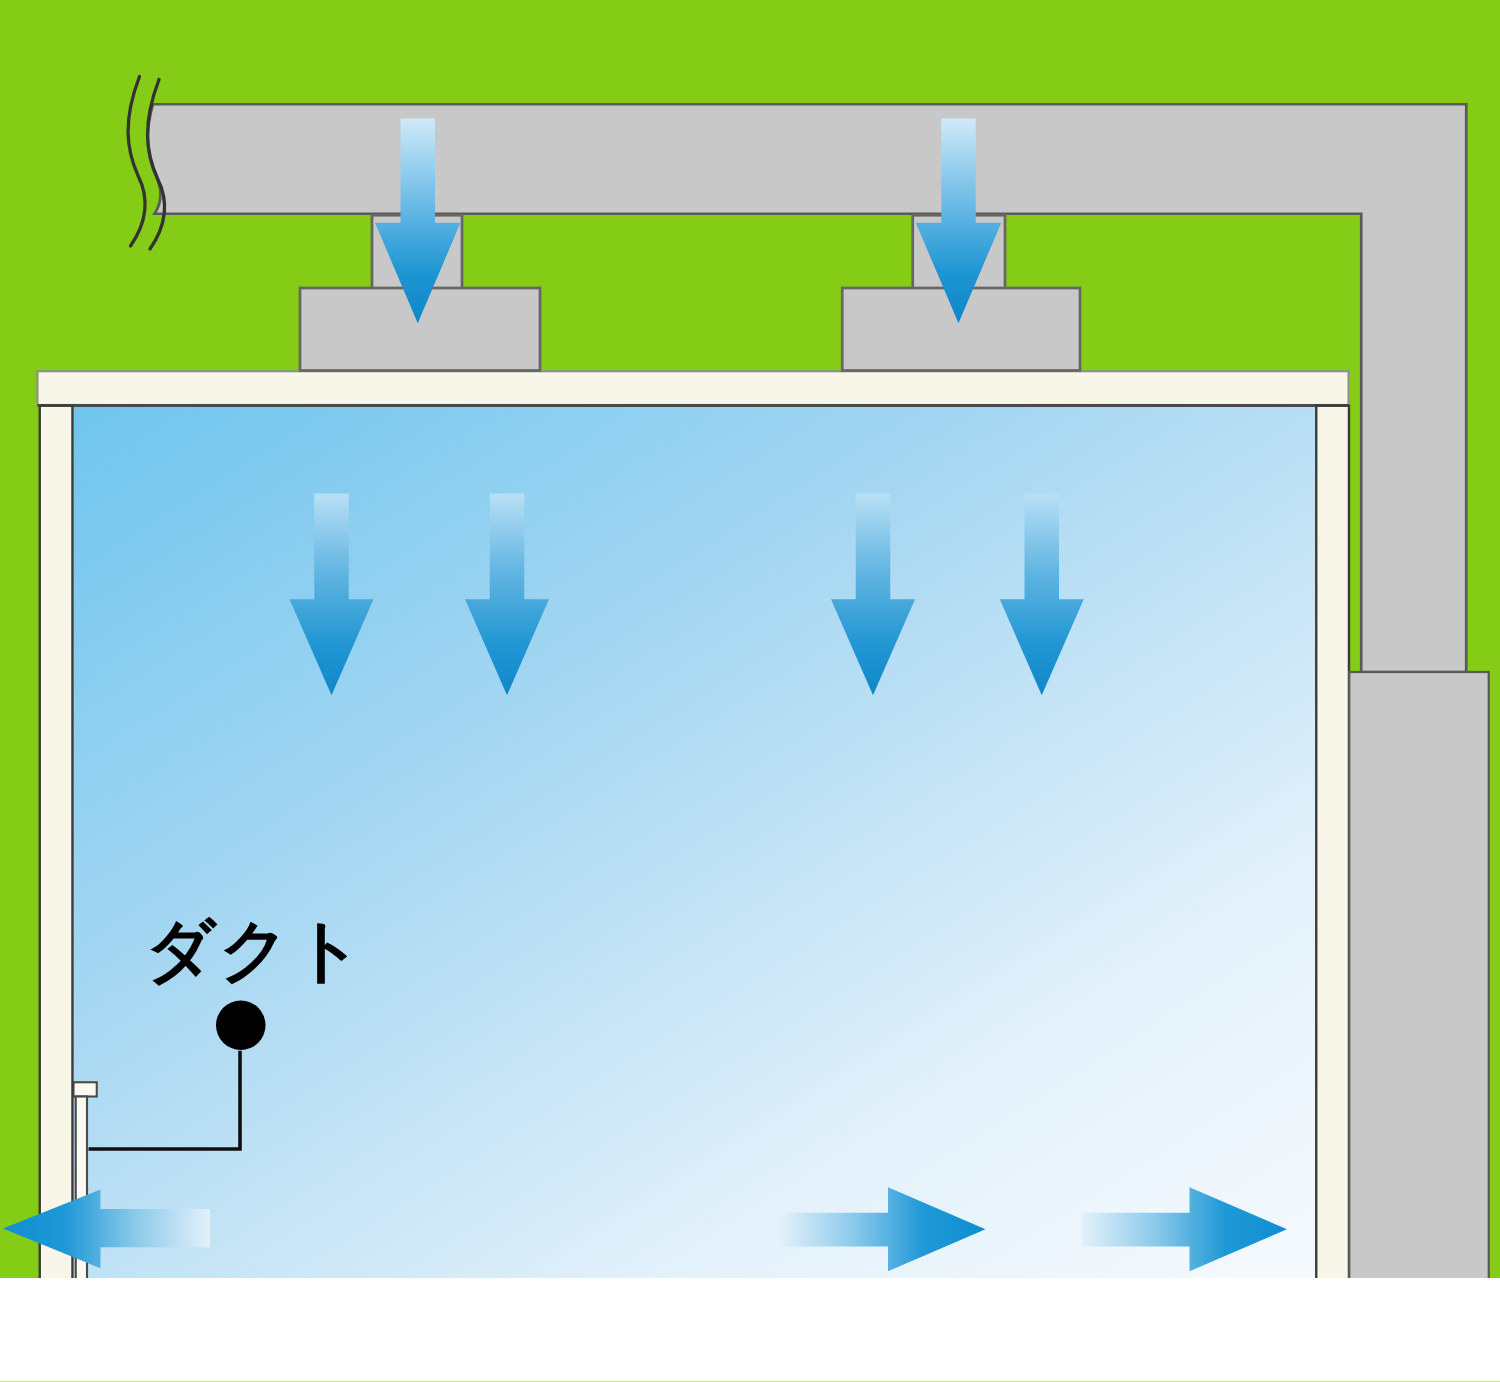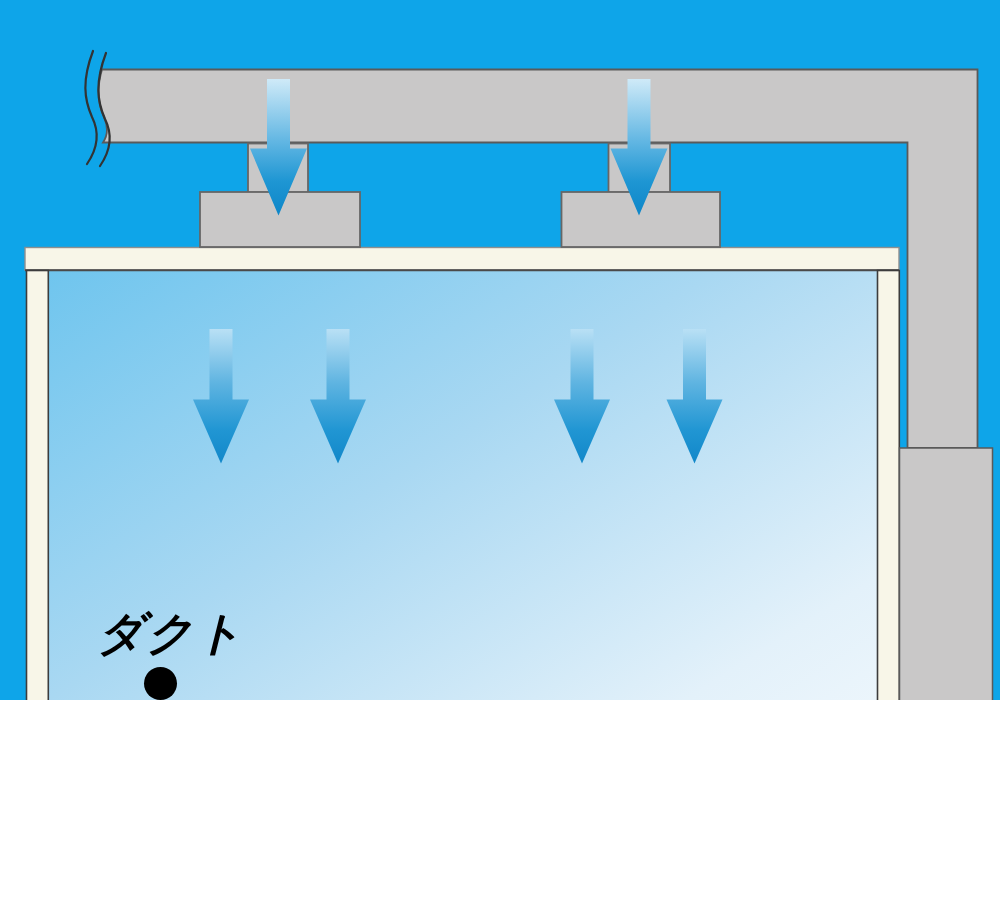--- a/index.html
+++ b/index.html
@@ -1,16 +1,16 @@
 <!DOCTYPE html>
 <html><head>
 <meta charset="utf-8">
 <style>
   html,body{margin:0;padding:0;background:#ffffff;}
-  .stage{width:1000px;height:700px;position:relative;background:#0ea5e9;font-style:italic;}
+  .stage{width:1000px;height:852px;position:relative;background:#84cc16;}
   svg{display:block;}
   .duct-label{font-family:"DejaVu Sans","Liberation Sans",sans-serif;font-weight:bold;}
 </style>
 </head>
 <body>
 
 <div class="stage">
 <svg width="1000" height="921" viewBox="0 0 1000 921" xmlns="http://www.w3.org/2000/svg">
   <defs>
     <linearGradient id="roomGrad" x1="0" y1="0" x2="0.85" y2="1">

